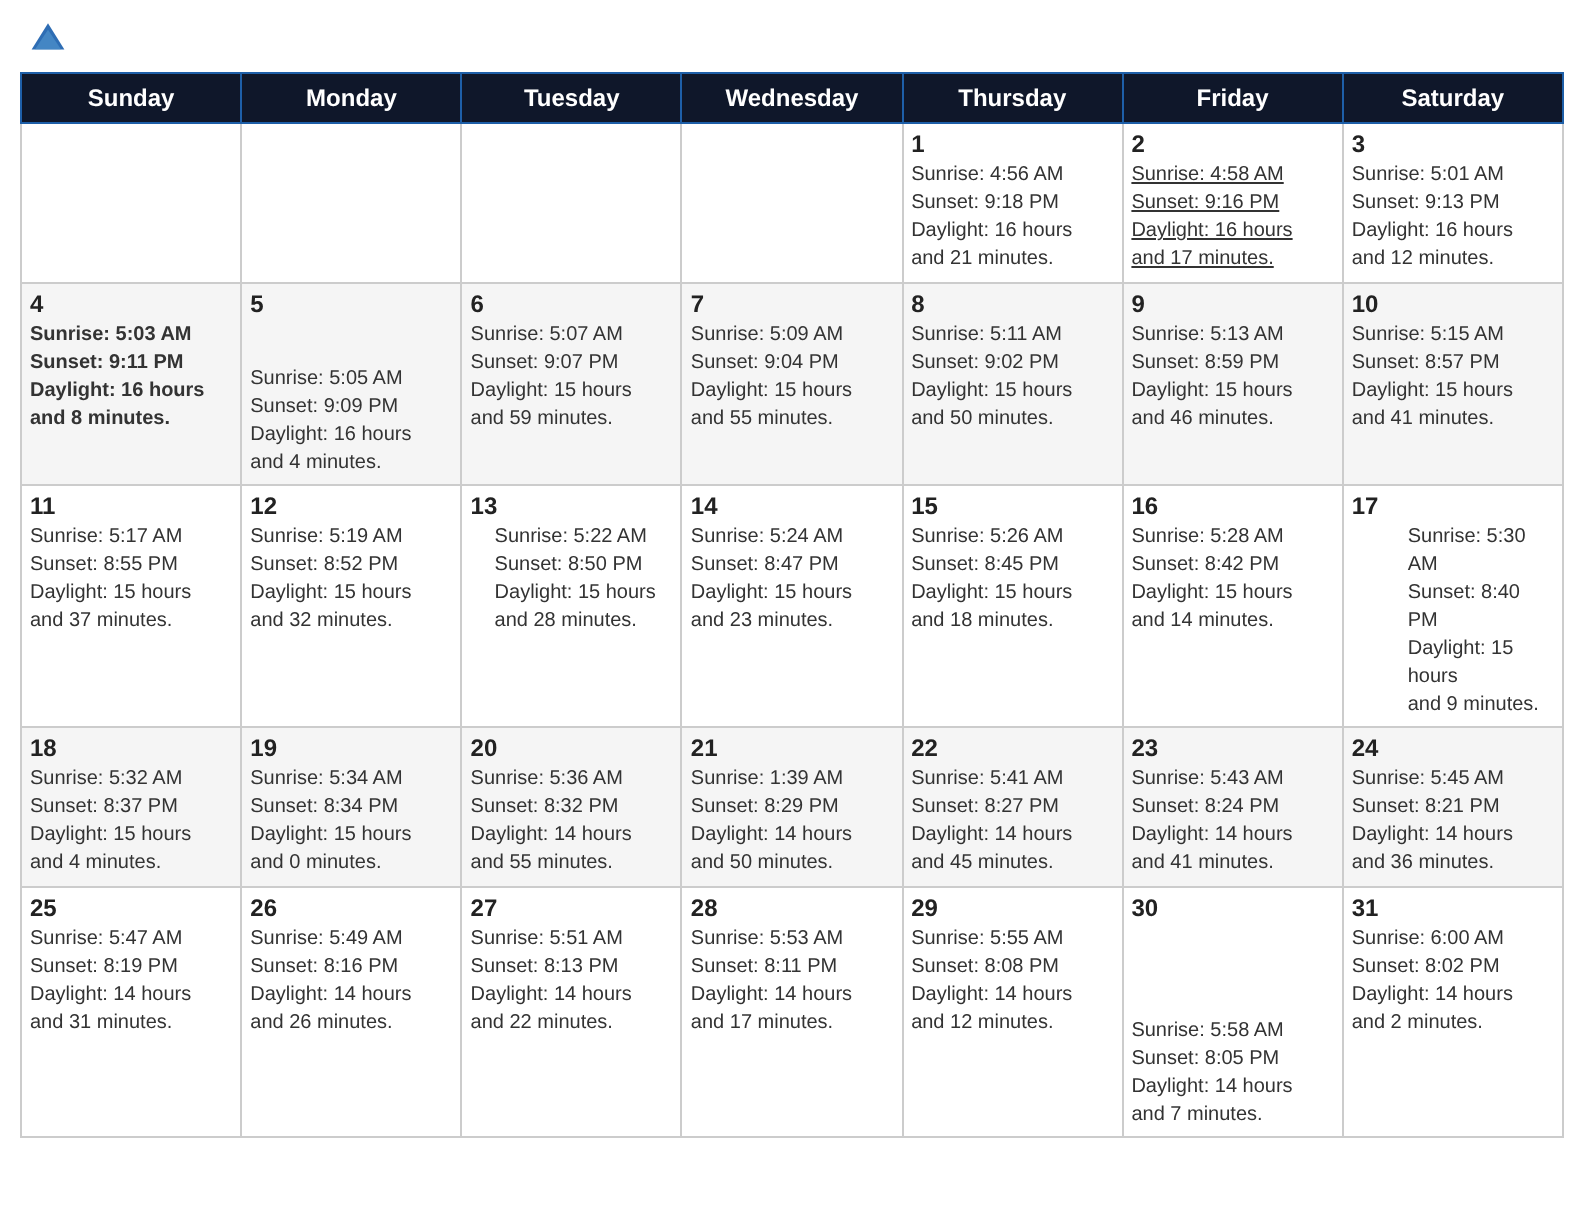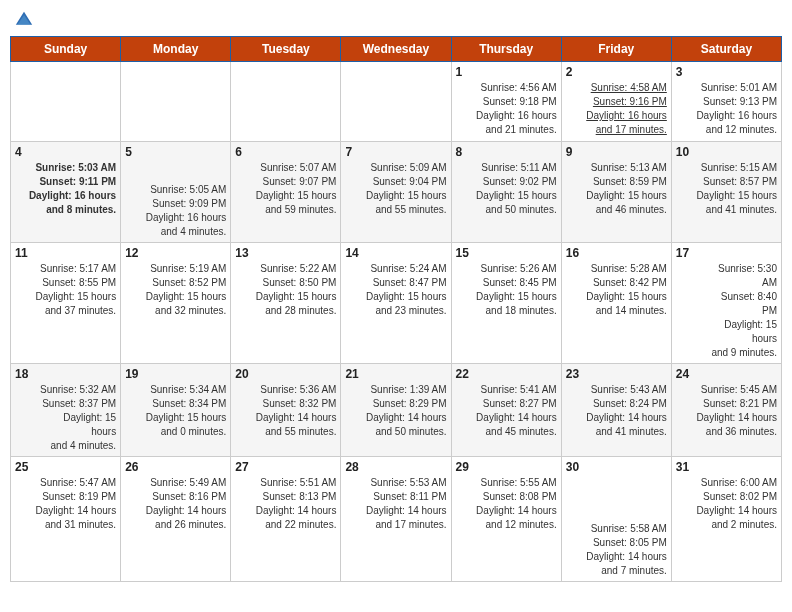--- a/index.html
+++ b/index.html
@@ -31,21 +31,21 @@
     .title-block { text-align: right; }
     .month-title { font-size: 36px; font-weight: bold; color: #1a1a2e; }
     .subtitle { font-size: 15px; color: #333; }
 
     .calendar {
       width: 100%;
       border-collapse: collapse;
       border: 1px solid #ccc;
     }
     .calendar th {
-      background: #c2410c;
+      background: #0f172a;
       color: #fff;
       font-size: 12px;
       font-weight: bold;
       text-align: center;
       padding: 5px 2px;
       border: 1px solid #1e5fa8;
     }
     .calendar td {
       vertical-align: top;
       border: 1px solid #ccc;
@@ -63,21 +63,20 @@
       font-weight: bold;
       font-size: 12px;
       color: #222;
       display: block;
       margin-bottom: 2px;
     }
     .day-info {
       font-size: 10px;
       line-height: 1.4;
       color: #333;
-      text-align: right;
     }
     .empty-cell {
       background: #fff !important;
     }
   </style>
 </head>
 <body>
 
 <div class="header">
   <div class="logo">
@@ -233,21 +232,21 @@
           <span class="day-num">17</span>
           <div class="day-info" style="white-space: pre-line; margin-left: 28px;">Sunrise: 5:30 AM
 Sunset: 8:40 PM
 Daylight: 15 hours
 and 9 minutes.</div>
         </td>
       </tr>
       <tr>
         <td>
           <span class="day-num">18</span>
-          <div class="day-info" style="white-space: pre-line; margin-left: 22px;">Sunrise: 5:32 AM
+          <div class="day-info" style="white-space: pre-line;">Sunrise: 5:32 AM
 Sunset: 8:37 PM
 Daylight: 15 hours
 and 4 minutes.</div>
         </td>
         <td>
           <span class="day-num">19</span>
           <div class="day-info" style="white-space: pre-line;">Sunrise: 5:34 AM
 Sunset: 8:34 PM
 Daylight: 15 hours
 and 0 minutes.</div>

